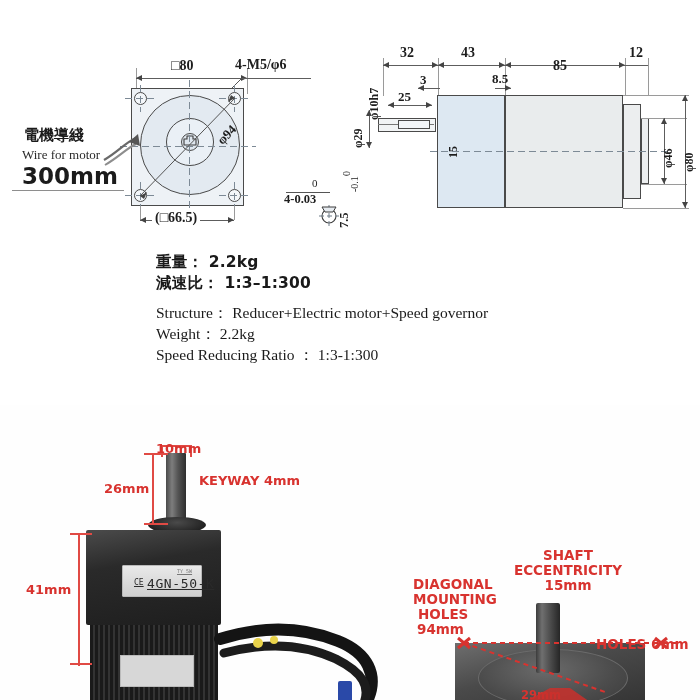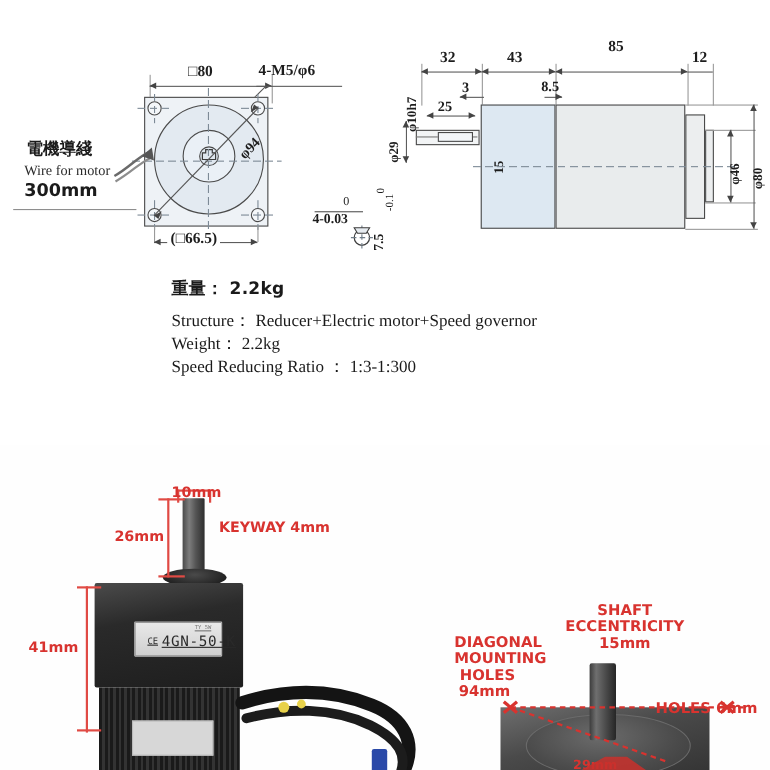--- a/index.html
+++ b/index.html
@@ -246,21 +246,21 @@
     <div class="lbl lbl-b" style="left:152px; top:211px; font-size:14px; background:#fff; padding:0 3px;">(□66.5)</div>
 
     <svg style="position:absolute;left:96px;top:126px;width:42px;height:50px;overflow:visible">
       <path d="M40 12 C30 16, 22 26, 8 34" fill="none" stroke="#6a6a6a" stroke-width="2.2"></path>
       <path d="M40 18 C31 22, 23 31, 9 39" fill="none" stroke="#8d8d8d" stroke-width="2"></path>
       <polygon points="42,8 44,20 33,16" fill="#555"></polygon>
     </svg>
 
     <div class="lbl wire-cn" style="left:24px; top:128px; font-size:15px; color:#1b1b1b;">電機導綫</div>
     <div class="lbl" style="left:22px; top:148px; font-size:13px; color:#2a2a2a;">Wire for motor</div>
-    <div class="lbl wire-cn" style="left:22px; top:165px; font-size:16px; color:#1b1b1b;text-align:center;">300mm</div>
+    <div class="lbl wire-cn" style="left:22px; top:165px; font-size:23px; color:#1b1b1b;text-align:center;">300mm</div>
     <div class="extline h" style="left:12px; top:190px; width:112px; background:#8e8e8e;"></div>
 
     <div class="lbl" style="left:312px; top:178px; font-size:11px;">0</div>
     <div class="extline h" style="left:286px; top:192px; width:44px; background:#555;"></div>
     <div class="lbl lbl-b" style="left:284px; top:193px; font-size:12.5px;">4-0.03</div>
 
     <svg style="position:absolute;left:316px;top:200px;width:26px;height:28px;overflow:visible">
       <circle cx="13" cy="16" r="7" fill="none" stroke="#3d3d3d" stroke-width="1.1"></circle>
       <line x1="3" y1="16" x2="23" y2="16" stroke="#6f7c88" stroke-width="1" stroke-dasharray="5,3"></line>
       <line x1="13" y1="5" x2="13" y2="27" stroke="#6f7c88" stroke-width="1" stroke-dasharray="5,3"></line>
@@ -282,21 +282,21 @@
     <div class="lbl lbl-b" style="left:400px; top:46px; font-size:14px;">32</div>
 
     <div class="dimline h" style="left:438px; top:65px; width:67px;"></div>
     <div class="arrowL" style="left:438px; top:62px;"></div>
     <div class="arrowR" style="left:499px; top:62px;"></div>
     <div class="lbl lbl-b" style="left:461px; top:46px; font-size:14px;">43</div>
 
     <div class="dimline h" style="left:505px; top:65px; width:120px;"></div>
     <div class="arrowL" style="left:505px; top:62px;"></div>
     <div class="arrowR" style="left:619px; top:62px;"></div>
-    <div class="lbl lbl-b" style="left:553px; top:36px; font-size:14px;">85</div>
+    <div class="lbl lbl-b" style="left:553px; top:59px; font-size:14px;">85</div>
 
     <div class="dimline h" style="left:625px; top:65px; width:23px;"></div>
     <div class="lbl lbl-b" style="left:629px; top:46px; font-size:14px;">12</div>
 
     <div class="dimline h" style="left:418px; top:88px; width:22px;"></div>
     <div class="arrowL" style="left:418px; top:85px;"></div>
     <div class="lbl lbl-b" style="left:420px; top:73px; font-size:13px;">3</div>
 
     <div class="dimline h" style="left:388px; top:105px; width:44px;"></div>
     <div class="arrowL" style="left:388px; top:102px;"></div>
@@ -339,20 +339,21 @@
     <div class="lbl lbl-b" style="left:662px; top:168px; font-size:12px; transform:rotate(-90deg); transform-origin:0 0;">φ46</div>
 
     <div class="dimline v" style="left:685px; top:95px; height:113px;"></div>
     <div class="arrowU" style="left:682px; top:95px;"></div>
     <div class="arrowD" style="left:682px; top:202px;"></div>
     <div class="lbl lbl-b" style="left:683px; top:172px; font-size:12px; transform:rotate(-90deg); transform-origin:0 0;">φ80</div>
   </div>
 
   <div class="spec">
     <div class="spec-cn">重量： 2.2kg</div>
+    <div class="spec-cn">減速比： 1:3–1:300</div>
     <div class="spec-gap"></div>
     <div class="spec-en">Structure： Reducer+Electric motor+Speed governor</div>
     <div class="spec-en">Weight： 2.2kg</div>
     <div class="spec-en">Speed Reducing Ratio ： 1:3-1:300</div>
   </div>
 
   <div class="photo-area">
 
     <div class="ph shaft" style="left:166px; top:48px; width:20px; height:72px;"></div>
     <div class="ph shaft-base" style="left:148px; top:112px; width:58px; height:16px;"></div>

